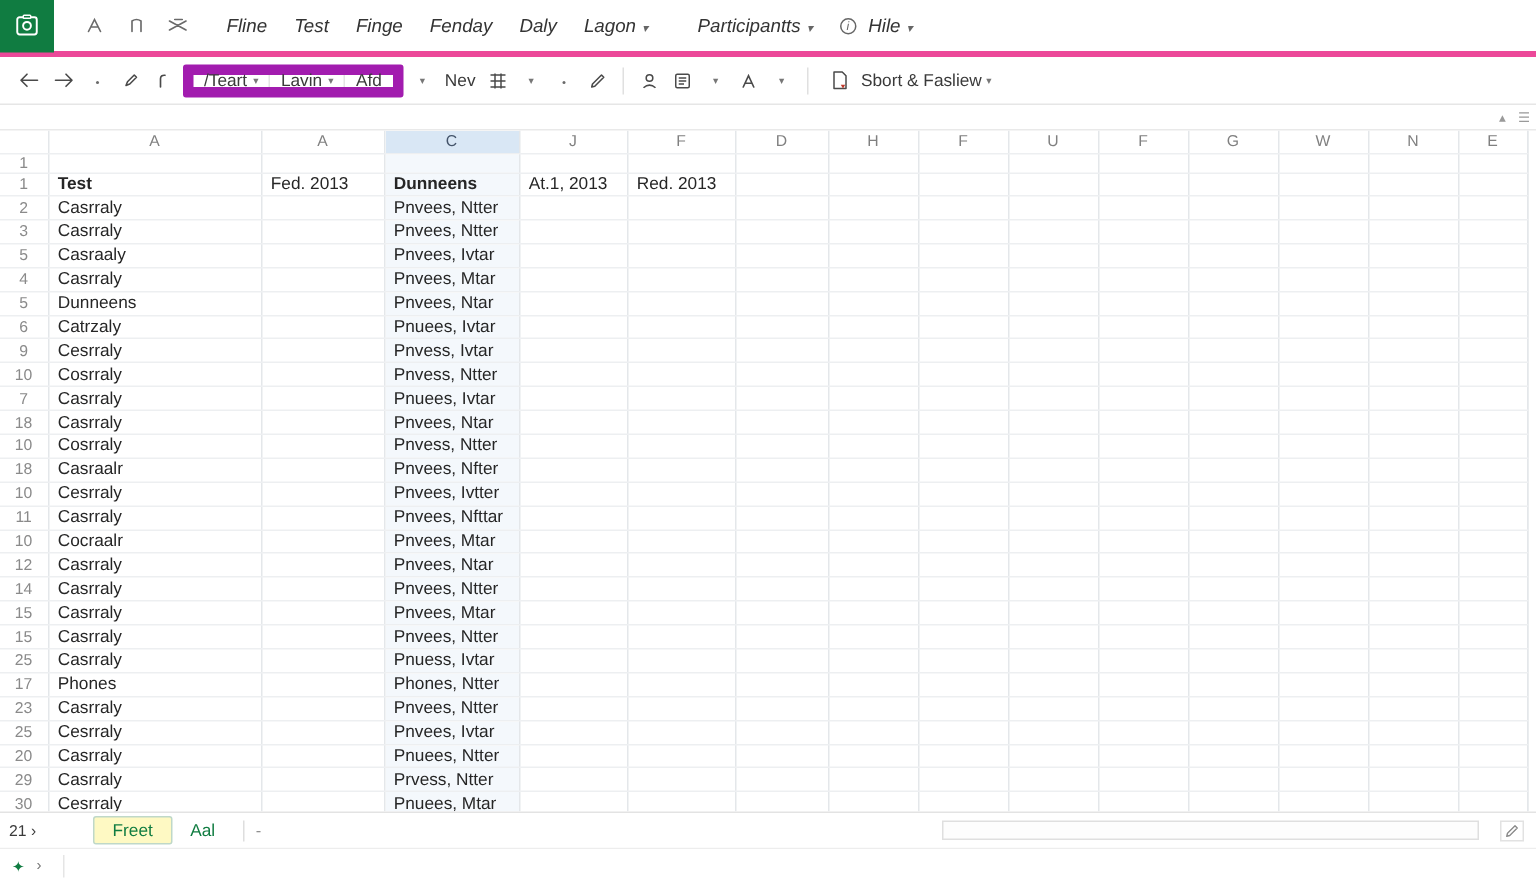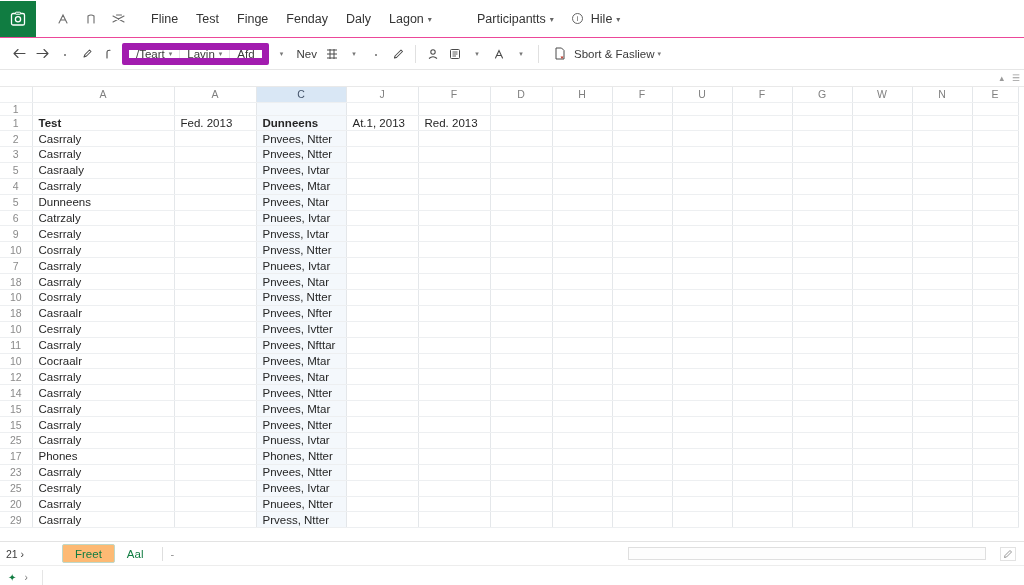--- a/index.html
+++ b/index.html
@@ -10,22 +10,23 @@
     color: #2b2b2b;
     overflow: hidden;
   }
 
   
   #menubar {
     height: 38px;
     display: flex;
     align-items: center;
     background: #ffffff;
-    border-bottom: 1px solid #ec4899;
+    border-bottom: 4px solid #ec4899;
     position: relative;
+    font-style: italic;
   }
   .app-logo {
     width: 36px; height: 36px;
     background: #107C41;
     display: flex; align-items: center; justify-content: center;
     flex: 0 0 36px;
   }
   .app-logo svg { display: block; }
   .mb-icons { display: flex; align-items: center; gap: 2px; margin-left: 14px; }
   .mb-icon {
@@ -33,21 +34,21 @@
     display: flex; align-items: center; justify-content: center;
     color: #444; opacity: .82;
   }
   .mb-items { display: flex; align-items: center; margin-left: 10px; }
   .mb-item {
     font-size: 12.5px; color: #343434;
     padding: 5px 9px; white-space: nowrap;
     display: flex; align-items: center; gap: 4px;
   }
   .mb-right {
-    position: absolute; left: 468px;
+    position: absolute; left: 456px;
     display: flex; align-items: center;
   }
   .caret { font-size: 8px; color: #666; position: relative; top: 1px; }
   .circ-i {
     display: inline-block; width: 11px; height: 11px;
     border: 1px solid #666; border-radius: 50%;
     font-size: 8px; line-height: 9px; text-align: center; color: #666;
     margin-right: 4px;
   }
 
@@ -151,21 +152,21 @@
     position: relative;
   }
   .sb-count { font-size: 10.5px; color: #3a3a3a; width: 56px; }
   .sheet-tab {
     font-size: 11.5px; color: #107C41;
     padding: 2px 12px; height: 19px;
     display: flex; align-items: center;
   }
   .sheet-tab.active {
     border: 1px solid #bfd8c8; border-radius: 2px;
-    font-weight: normal; background: #fdba74;
+    font-weight: normal; background: #fef9c3;
   }
   .sb-sep { width: 1px; height: 14px; background: #dedede; margin: 0 7px; }
   .sb-dash { font-size: 11px; color: #8f8f8f; }
   #hscroll {
     position: absolute; left: 628px; right: 38px;
     height: 13px;
     border: 1px solid #dfdfdf; background: #fdfdfd;
   }
   .sb-edit {
     position: absolute; right: 8px; top: 5px;
@@ -882,20 +883,38 @@
           <td class="cell"></td>
           <td class="cell"></td>
           <td class="cell"></td>
           <td class="cell"></td>
           <td class="cell"></td>
           <td class="cell"></td>
           <td class="cell"></td>
           <td class="cell"></td>
           <td class="cell"></td>
         </tr>
+        <tr class="datarow">
+          <td class="rowhdr">30</td>
+          <td class="cell">Cesrraly</td>
+          <td class="cell"></td>
+          <td class="cell selcol">Pnuees, Mtar</td>
+          <td class="cell"></td>
+          <td class="cell"></td>
+          <td class="cell"></td>
+          <td class="cell"></td>
+          <td class="cell"></td>
+          <td class="cell"></td>
+          <td class="cell"></td>
+          <td class="cell"></td>
+          <td class="cell"></td>
+          <td class="cell"></td>
+          <td class="cell"></td>
+          <td class="cell"></td>
+        </tr>
       </tbody>
   </table>
 </div>
 
 <div id="sheetbar">
   <span class="sb-count">
     <span>21</span>
     <span>›</span>
   </span>
   <div class="sheet-tab active">

